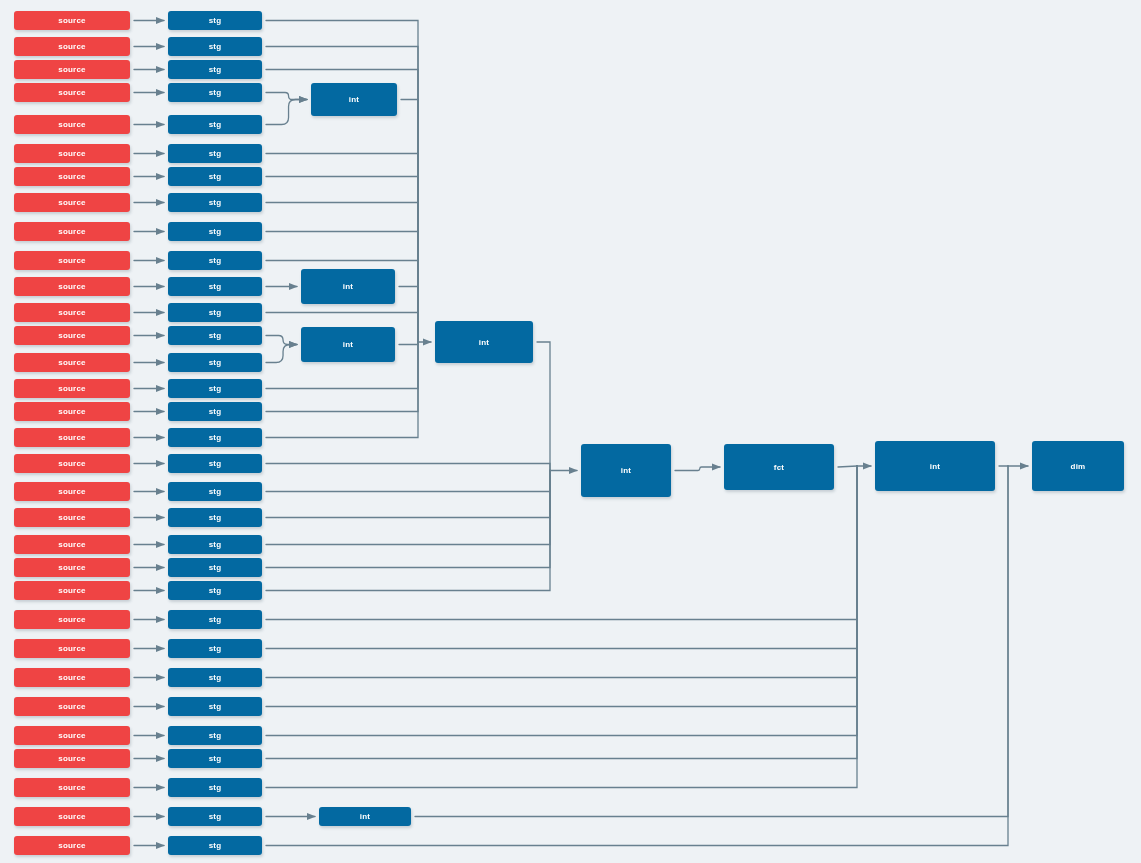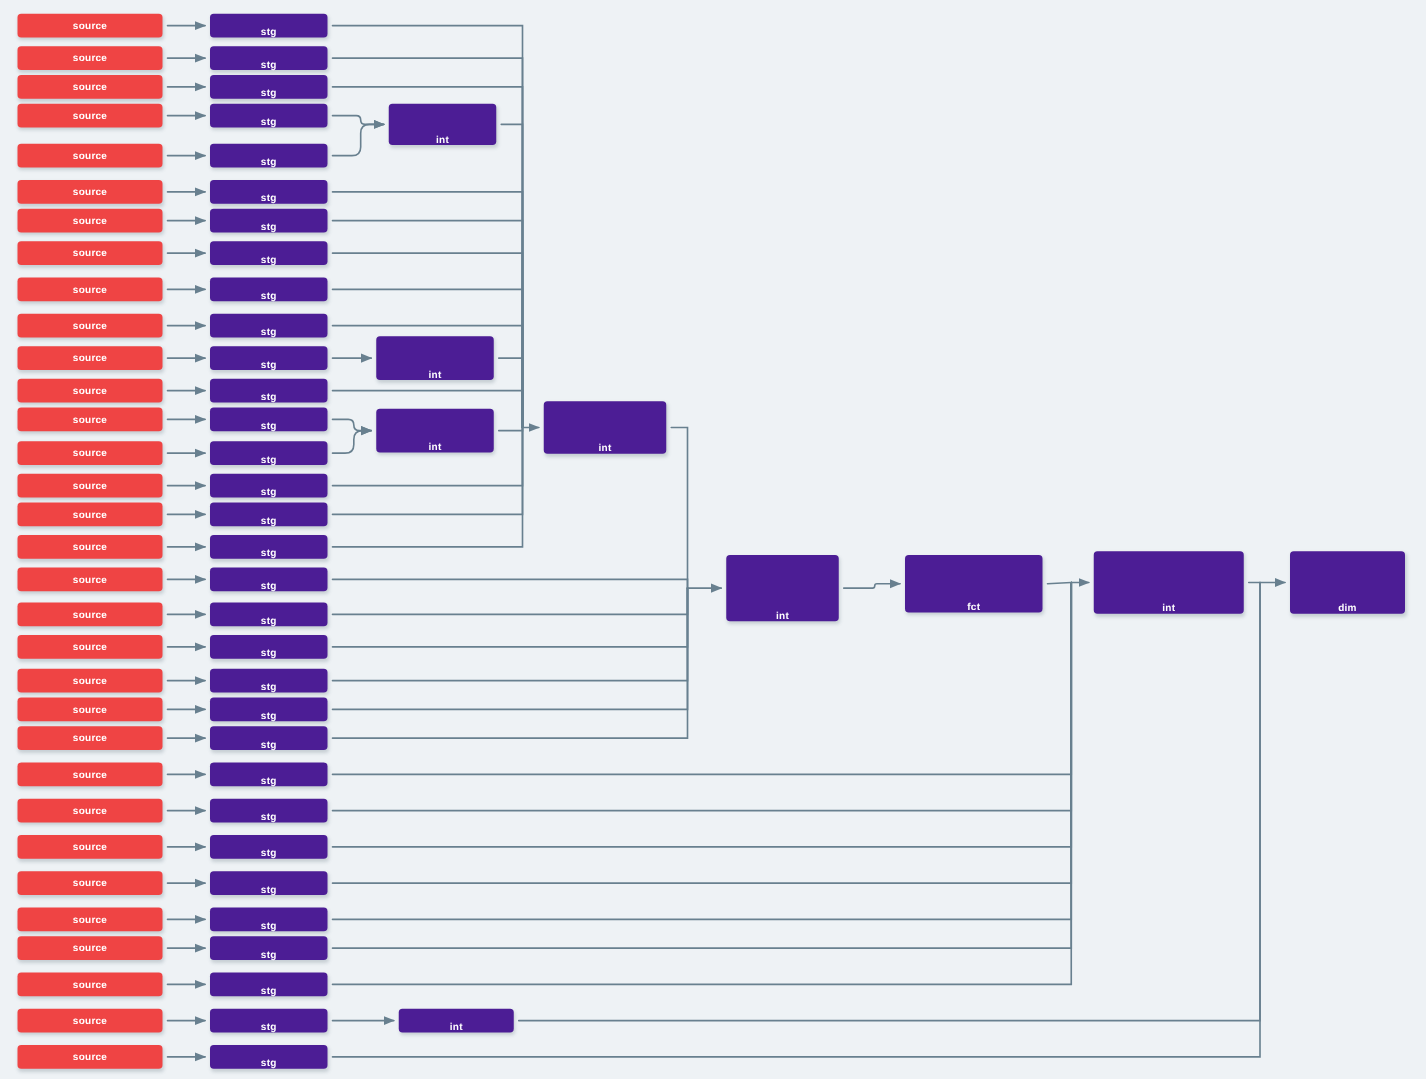--- a/index.html
+++ b/index.html
@@ -17,21 +17,21 @@
     border-radius:3px;
     display:flex;align-items:center;justify-content:center;
     color:#ffffff;
     font-size:8px;
     font-weight:bold;
     letter-spacing:.2px;
     box-shadow:1px 2px 3px rgba(60,80,95,.22);
     user-select:none;
   }
   .node.source{background:#ef4444;}
-  .node.model{background:#4c1d95;align-items:flex-end;}
+  .node.model{background:#0369a1;}
 </style>
 </head>
 <body>
 
 <div id="canvas">
   <svg id="edges">
     <defs>
       <marker id="arrow" viewBox="0 0 10 10" refX="9" refY="5" markerWidth="7" markerHeight="7" orient="auto-start-reverse">
         <path d="M 0 1 L 10 5 L 0 9 z" fill="#68808f"></path>
       </marker>

